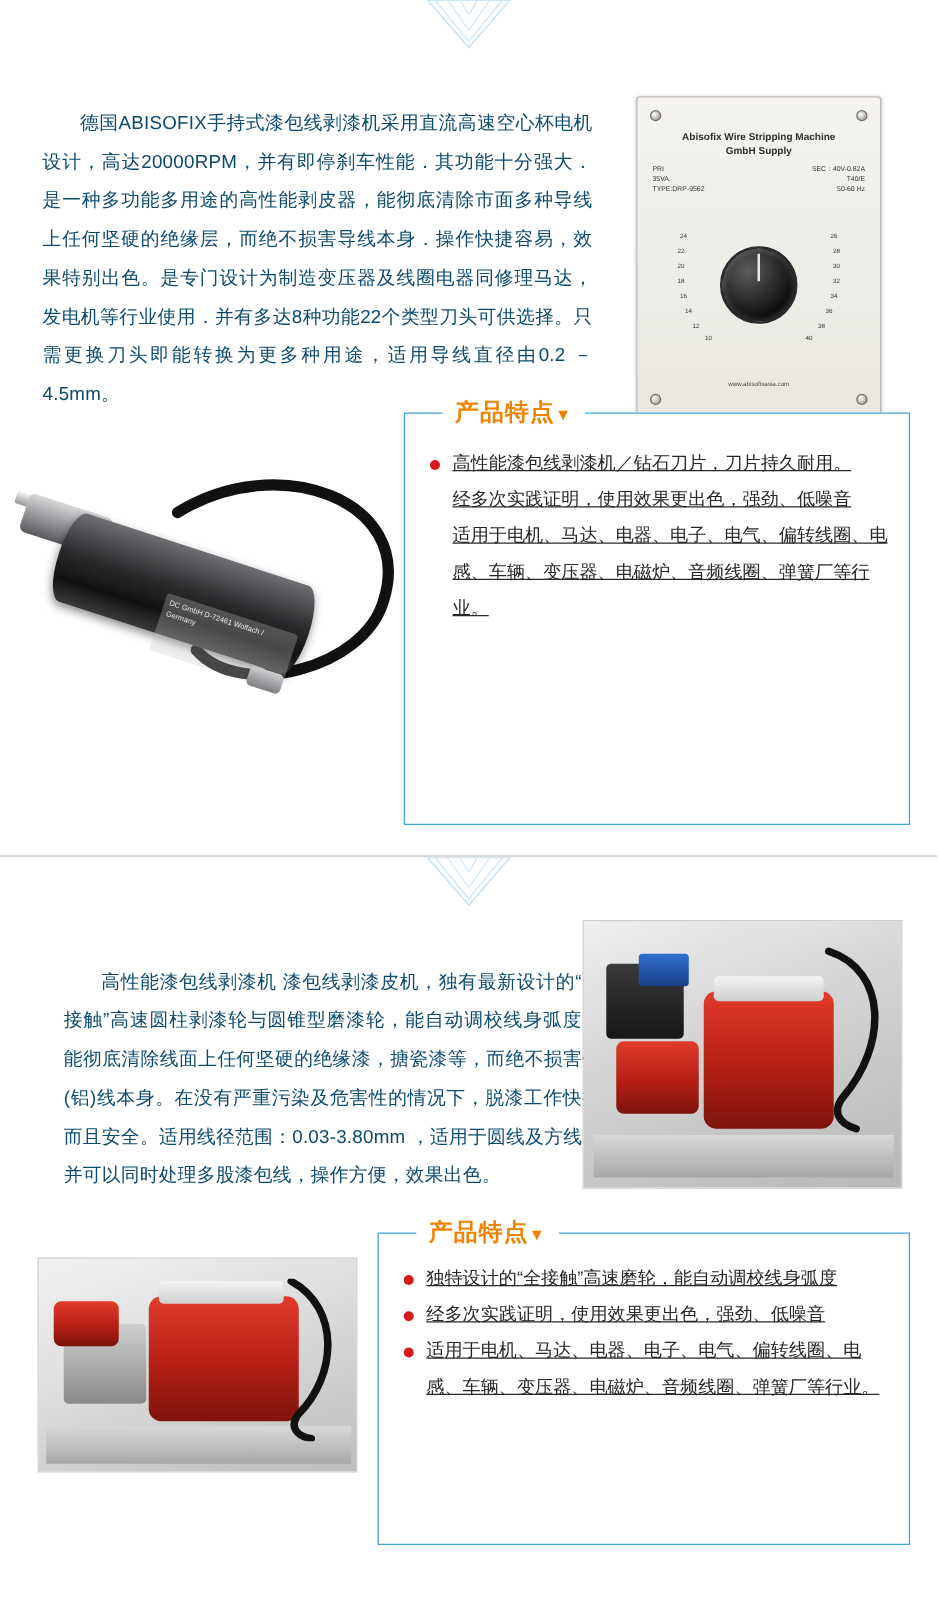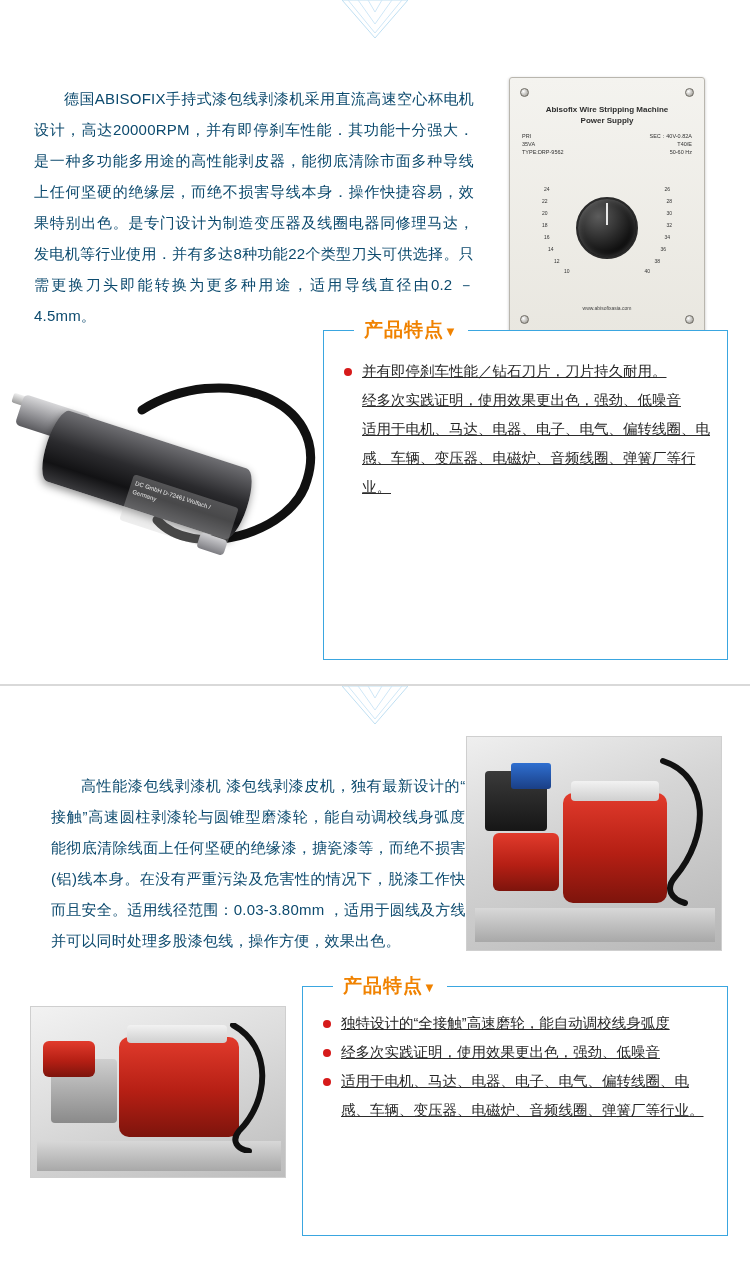--- a/index.html
+++ b/index.html
@@ -317,21 +317,21 @@
   <p class="intro intro-1">德国ABISOFIX手持式漆包线剥漆机采用直流高速空心杯电机设计，高达20000RPM，并有即停刹车性能．其功能十分强大．是一种多功能多用途的高性能剥皮器，能彻底清除市面多种导线上任何坚硬的绝缘层，而绝不损害导线本身．操作快捷容易，效果特别出色。是专门设计为制造变压器及线圈电器同修理马达，发电机等行业使用．并有多达8种功能22个类型刀头可供选择。只需更换刀头即能转换为更多种用途，适用导线直径由0.2 － 4.5mm。</p>
 
   <div class="img-box psu">
     <span class="screw s1"></span>
     <span class="screw s2"></span>
     <span class="screw s3"></span>
     <span class="screw s4"></span>
 
     <div class="psu-title">
       <div>Abisofix Wire Stripping Machine</div>
-      <div>Power Supply</div>
+      <div>GmbH Supply</div>
     </div>
 
     <div class="psu-specs">
       <div style="white-space:pre-line;text-align:left">PRI
 35VA
 TYPE:DRP-9562</div>
       <div style="white-space:pre-line;text-align:right">SEC：40V-0.82A
 T40/E
 50-60 Hz</div>
     </div>
@@ -371,21 +371,21 @@
     <div class="switch"></div>
   </div>
 
   <div class="feature-box fb-1">
     <div class="fb-title">
       <span>产品特点</span><span class="caret">▼</span>
     </div>
     <ul class="feature-list">
       <li>
         <span class="dot"></span>
-        <span>并有即停刹车性能／钻石刀片，刀片持久耐用。</span>
+        <span>高性能漆包线剥漆机／钻石刀片，刀片持久耐用。</span>
       </li>
       <li class="nodot">
         
         <span>经多次实践证明，使用效果更出色，强劲、低噪音</span>
       </li>
       <li class="nodot">
         
         <span>适用于电机、马达、电器、电子、电气、偏转线圈、电感、车辆、变压器、电磁炉、音频线圈、弹簧厂等行业。</span>
       </li>
     </ul>

